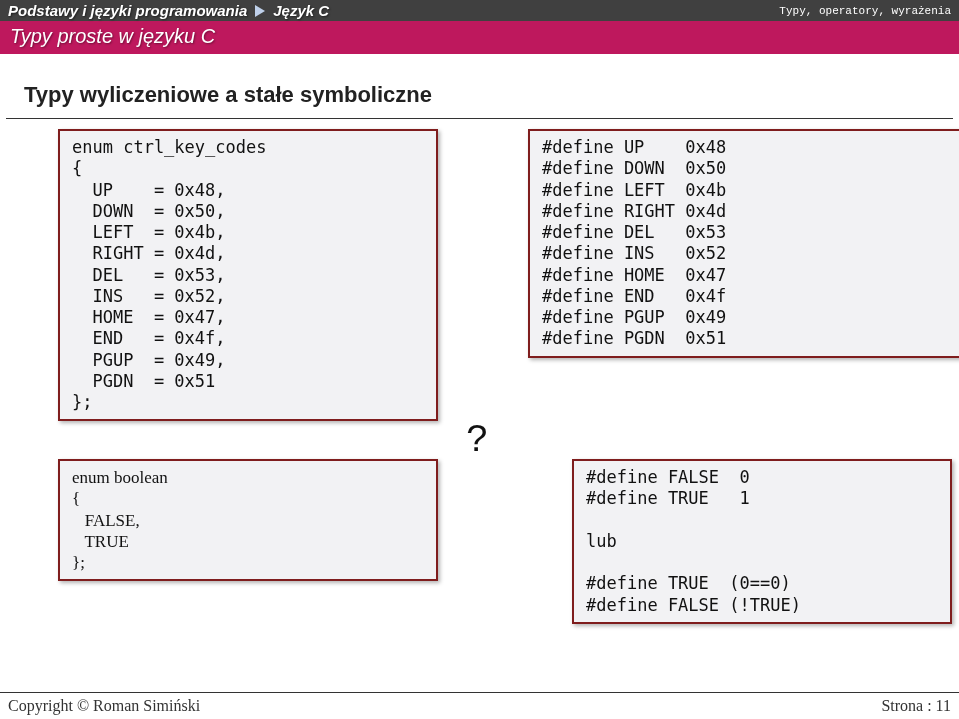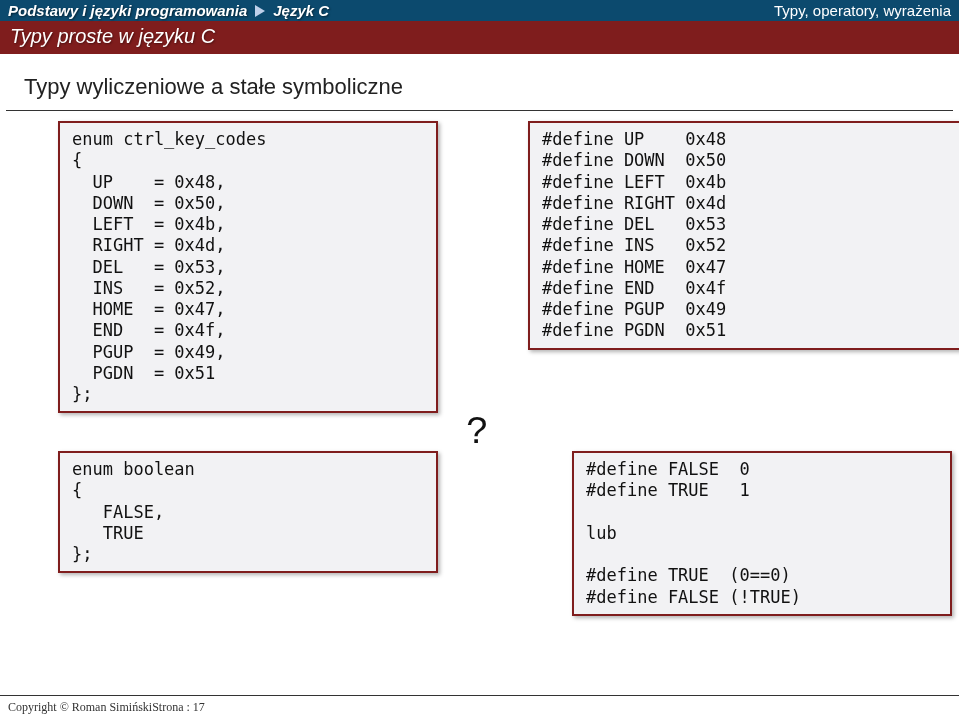--- a/index.html
+++ b/index.html
@@ -5,21 +5,21 @@
   * { margin: 0; padding: 0; box-sizing: border-box; }
   body {
     font-family: Arial, sans-serif;
     background: #ffffff;
     width: 959px;
     height: 719px;
     position: relative;
     overflow: hidden;
   }
   .header {
-    background: #0c4a6e;
+    background: #404040;
     color: #ffffff;
     padding: 2px 8px;
     font-size: 15px;
     display: flex;
     justify-content: space-between;
     align-items: center;
     font-style: italic;
     font-weight: bold;
   }
   .header-left {
@@ -30,46 +30,46 @@
   .header-left .part1 {
     text-shadow: 1px 1px 2px rgba(0,0,0,0.5);
   }
   .header-left .part2 {
     text-shadow: 1px 1px 2px rgba(0,0,0,0.5);
     text-align: right;
   }
   .header-right {
     font-style: normal;
     font-weight: normal;
-    font-family: Liberation Sans, sans-serif;
-    font-size: 15px;
+    font-family: Liberation Mono, monospace;
+    font-size: 11px;
   }
   .arrow-icon {
     display: inline-block;
     width: 0;
     height: 0;
     border-top: 6px solid transparent;
     border-bottom: 6px solid transparent;
     border-left: 10px solid #bfd0ea;
     margin: 0 2px;
   }
   .subheader {
-    background: #7f1d1d;
+    background: #be185d;
     color: #ffffff;
     padding: 4px 10px 6px;
     font-size: 20px;
     font-style: italic;
     font-weight: normal;
     text-shadow: 1px 1px 2px rgba(0,0,0,0.4);
   }
   .section-title {
     font-size: 22px;
-    font-weight: normal;
+    font-weight: bold;
     color: #222;
-    padding: 20px 18px 10px;
+    padding: 28px 18px 10px;
     border-bottom: 1px solid #333;
     margin: 0 6px;
   }
   .content {
     position: relative;
     padding: 20px 40px;
     height: 560px;
   }
   .code-box {
     position: absolute;
@@ -77,42 +77,42 @@
     border: 2px solid #7f1d1d;
     box-shadow: 2px 2px 4px rgba(0,0,0,0.3);
     padding: 6px 12px;
     font-family: "DejaVu Sans Mono", "Courier New", monospace;
     font-size: 17px;
     line-height: 1.25;
     white-space: pre;
     color: #111;
   }
   .box1 { top: 10px; left: 58px; width: 380px; }
-  .box2 { top: 340px; left: 58px; width: 380px; }
+  .box2 { top: 340px; left: 58px; width: 380px; font-family: Liberation Serif, serif; }
   .box3 { top: 10px; left: 528px; width: 447px; }
   .box4 { top: 340px; left: 528px; width: 380px; margin-left: 44px; }
   .qmark {
     position: absolute;
     top: 300px;
     left: 466px;
     font-family: "Courier New", monospace;
     font-size: 38px;
     color: #111;
   }
   .footer {
     position: absolute;
     bottom: 0;
     left: 0;
     right: 0;
     border-top: 1px solid #333;
     padding: 4px 8px;
-    font-size: 12px;
+    font-size: 16px;
     font-family: Georgia, serif;
     display: flex;
-    justify-content: flex-start;
+    justify-content: space-between;
     color: #333;
   }
 </style>
 </head>
 <body>
 
 <div class="header">
   <div class="header-left">
     <span class="part1">Podstawy i języki programowania</span>
     <span class="arrow-icon"></span>
@@ -159,14 +159,14 @@
 
 lub
 
 #define TRUE  (0==0)
 #define FALSE (!TRUE)</pre>
   <div class="qmark">?</div>
 </div>
 
 <div class="footer">
   <span>Copyright © Roman Simiński</span>
-  <span>Strona : 17</span>
+  <span>Strona : 11</span>
 </div>
 
 </body></html>

